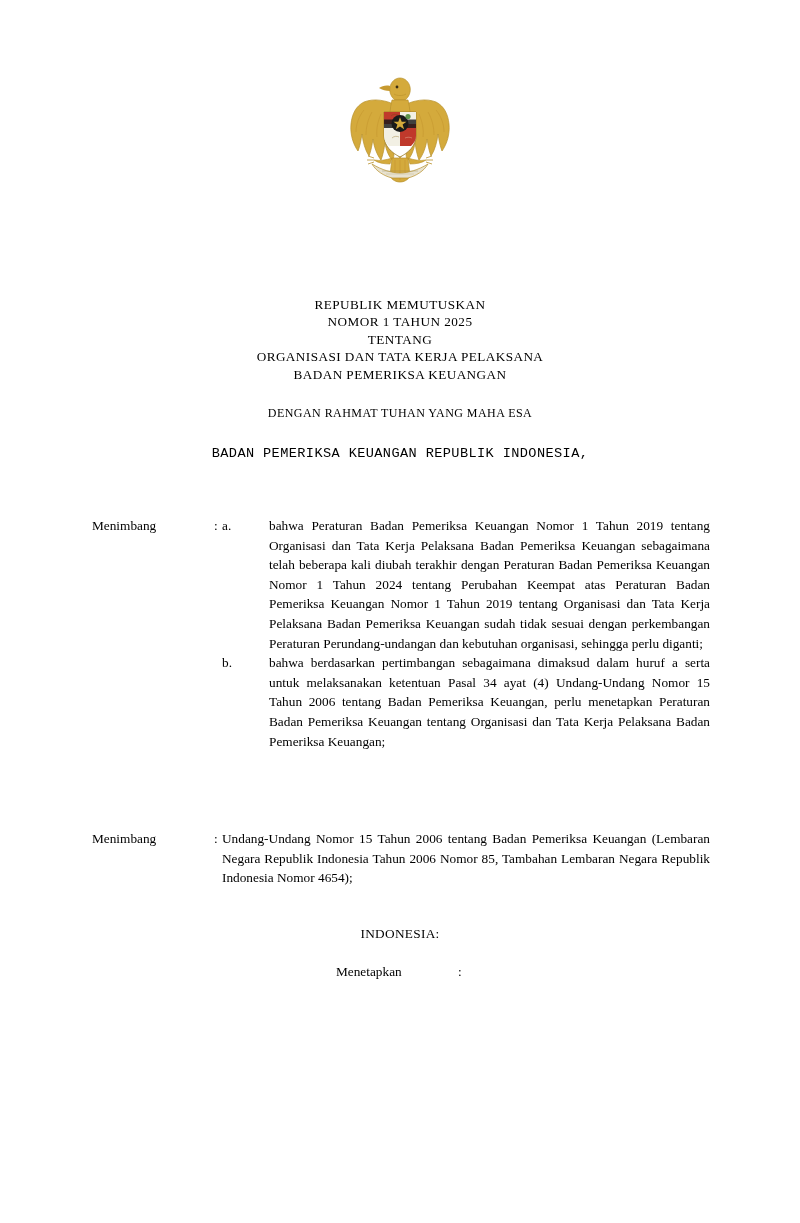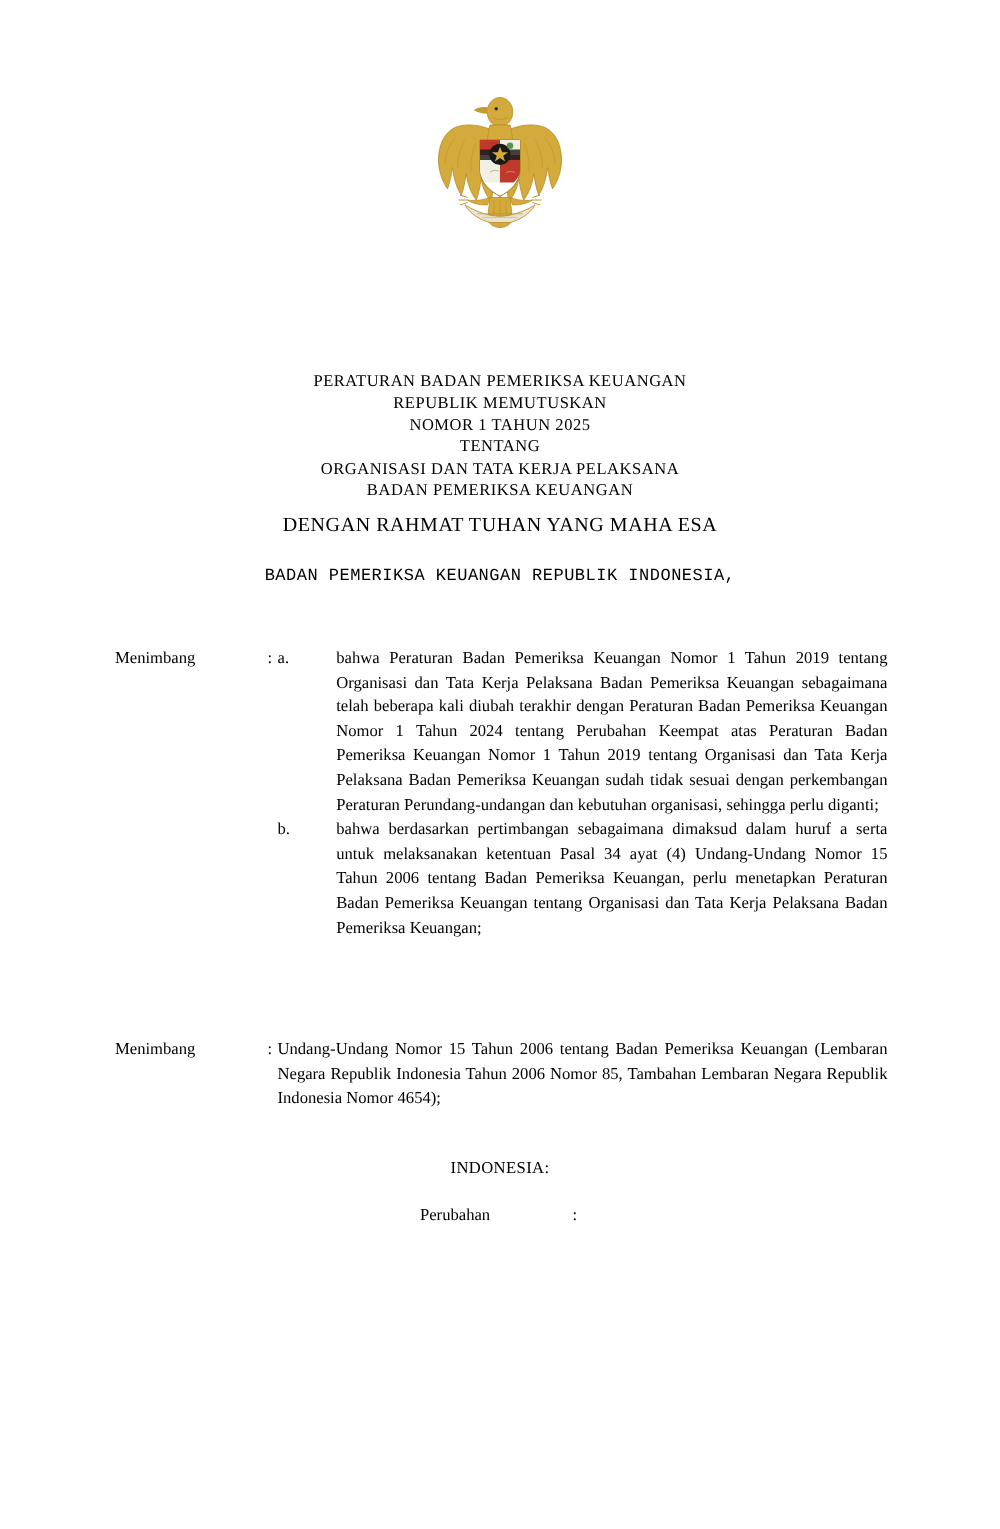--- a/index.html
+++ b/index.html
@@ -42,22 +42,22 @@
     width: 800px;
     text-align: center;
   }
   .title-line {
     font-size: 13.2px;
     line-height: 17.4px;
     letter-spacing: 0.45px;
     white-space: nowrap;
   }
   #rahmat-line {
-    margin-top: 12px;
-    font-size: 16px;
+    margin-top: 22px;
+    font-size: 12px;
     line-height: 17.4px;
     letter-spacing: 0.45px;
   }
   #institution-line {
     margin-top: 23px;
     font-size: 13.6px;
     line-height: 17.4px;
     letter-spacing: 0.4px;
     font-family: Liberation Mono, monospace;
   }
@@ -182,21 +182,20 @@
       </g>
       <g>
         <path d="M24 92 C34 98 44 101 52 101 C60 101 70 98 80 92 C76 99 68 104 60 106 L44 106 C36 104 28 99 24 92 Z" fill="#e8e2cf" stroke="#b8902c" stroke-width="0.7"></path>
         <path d="M34 99 L70 99" stroke="#9a8a5a" stroke-width="0.7" opacity="0.55"></path>
         <path d="M38 102 L66 102" stroke="#9a8a5a" stroke-width="0.6" opacity="0.4"></path>
       </g>
     </svg>
   </div>
 
   <div id="title-block">
-    <div class="title-line">PERATURAN BADAN PEMERIKSA KEUANGAN</div>
     <div class="title-line">REPUBLIK MEMUTUSKAN</div>
     <div class="title-line">NOMOR 1 TAHUN 2025</div>
     <div class="title-line">TENTANG</div>
     <div class="title-line">ORGANISASI DAN TATA KERJA PELAKSANA</div>
     <div class="title-line">BADAN PEMERIKSA KEUANGAN</div>
     <div id="rahmat-line">DENGAN RAHMAT TUHAN YANG MAHA ESA</div>
     <div id="institution-line">BADAN PEMERIKSA KEUANGAN REPUBLIK INDONESIA,</div>
   </div>
 
   <div class="clause" style="top: 516px;">
@@ -221,18 +220,18 @@
       <div class="clause-label">Menimbang</div>
       <div class="clause-colon">:</div>
       <div class="clause-body">Undang-Undang Nomor 15 Tahun 2006 tentang Badan Pemeriksa Keuangan (Lembaran Negara Republik Indonesia Tahun 2006 Nomor 85, Tambahan Lembaran Negara Republik Indonesia Nomor 4654);</div>
     </div>
   </div>
 
   <div id="memutuskan">INDONESIA:</div>
 
   <div class="clause" style="top: 962px;">
     <div class="clause-row">
-      <div class="clause-label">Perubahan</div>
+      <div class="clause-label">Menetapkan</div>
       <div class="clause-colon">:</div>
     </div>
   </div>
 
 </div>
 
 </body></html>

